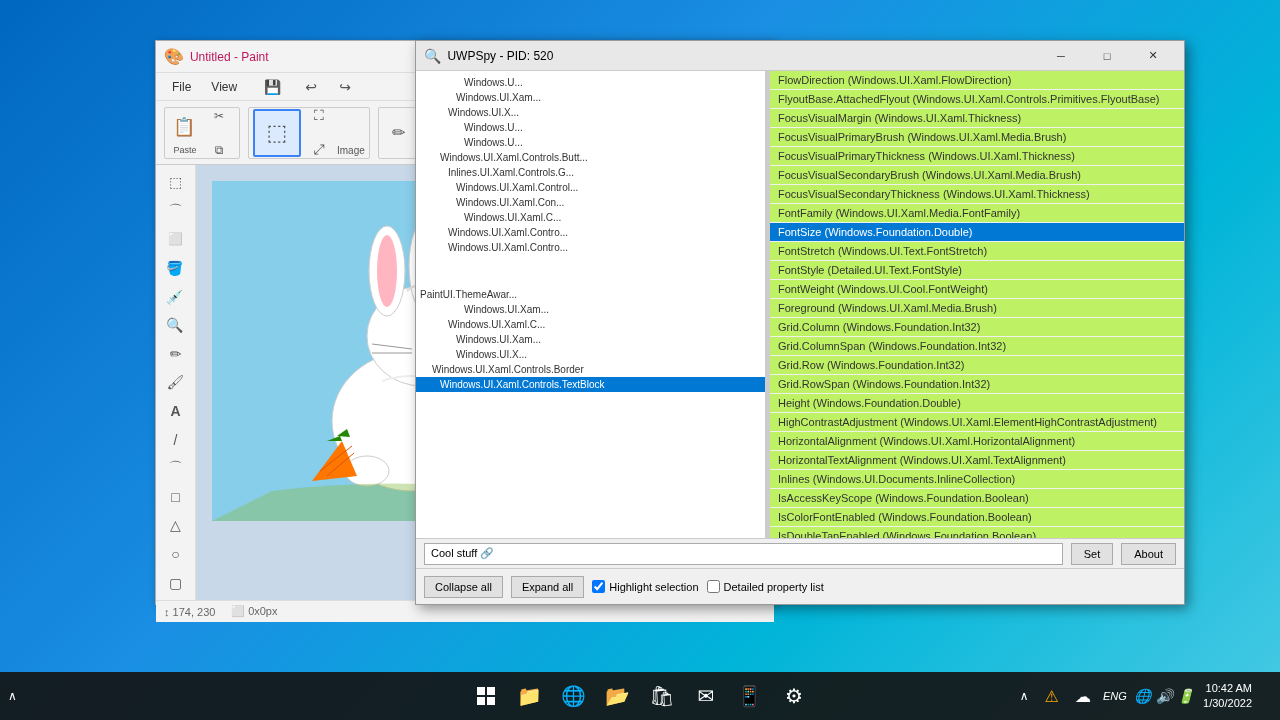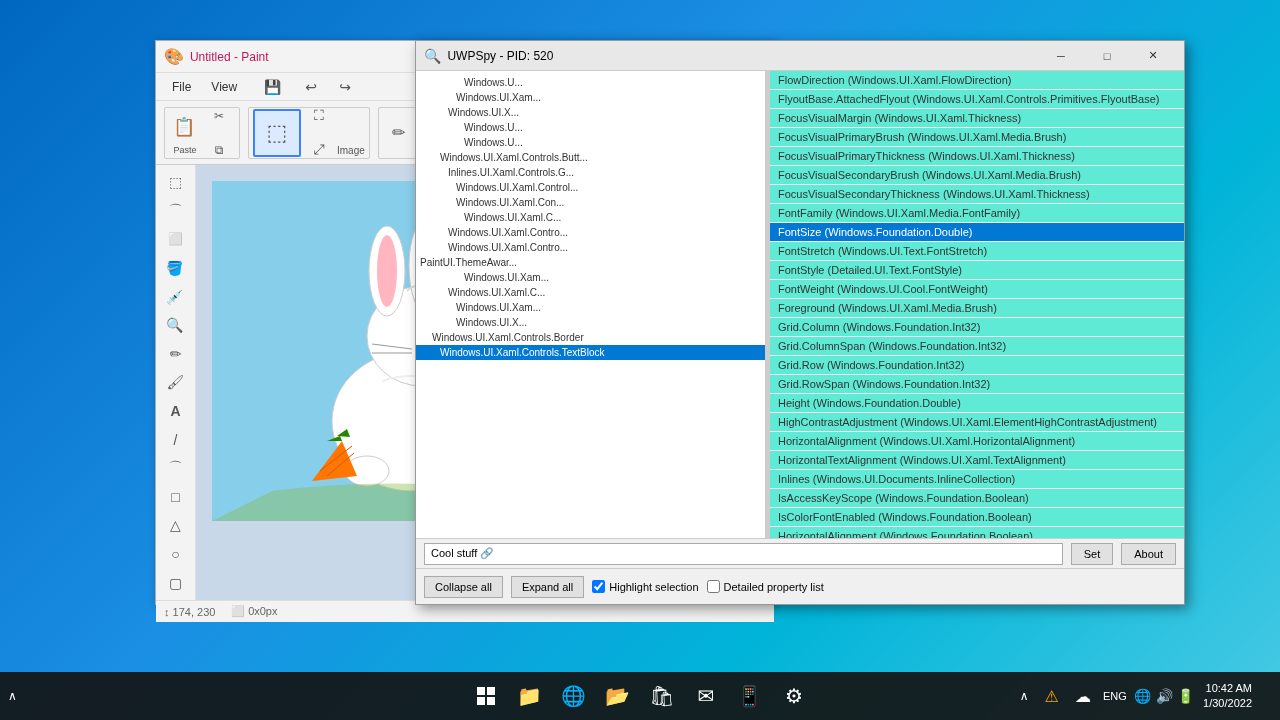--- a/index.html
+++ b/index.html
@@ -63,20 +63,21 @@
       text-align: right;
       line-height: 1.4;
       cursor: pointer;
     }
     .taskbar-sys-icons {
       display: flex;
       align-items: center;
       gap: 4px;
       color: white;
       font-size: 12px;
+      font-style: italic;
     }
     .sys-tray {
       display: flex;
       align-items: center;
       gap: 2px;
       color: white;
       padding: 4px;
       cursor: pointer;
     }
 
@@ -273,21 +274,21 @@
       padding: 2px 4px;
       cursor: pointer;
       white-space: nowrap;
       color: #333;
     }
     .tree-item.selected { background: #0078d4; color: white; }
 
     
     .uwpspy-props {
       flex: 1;
-      background: #5eead4;
+      background: #bef264;
       overflow: auto;
       font-size: 11px;
     }
     .prop-item {
       padding: 3px 8px;
       cursor: pointer;
       white-space: nowrap;
       color: #333;
       border-bottom: 1px solid #f0f0f0;
     }
@@ -555,21 +556,21 @@
         <div class="tree-item" style="padding-left:32px;">Windows.UI.X...</div>
         <div class="tree-item" style="padding-left:48px;">Windows.U...</div>
         <div class="tree-item" style="padding-left:48px;">Windows.U...</div>
         <div class="tree-item" style="padding-left:24px;">Windows.UI.Xaml.Controls.Butt...</div>
         <div class="tree-item" style="padding-left:32px;">Inlines.UI.Xaml.Controls.G...</div>
         <div class="tree-item" style="padding-left:40px;">Windows.UI.Xaml.Control...</div>
         <div class="tree-item" style="padding-left:40px;">Windows.UI.Xaml.Con...</div>
         <div class="tree-item" style="padding-left:48px;">Windows.UI.Xaml.C...</div>
         <div class="tree-item" style="padding-left:32px;">Windows.UI.Xaml.Contro...</div>
         <div class="tree-item" style="padding-left:32px;">Windows.UI.Xaml.Contro...</div>
-        <div class="tree-item" style="">PaintUI.ThemeAwar...</div>
+        <div class="tree-item" style="margin-top:32px;">PaintUI.ThemeAwar...</div>
         <div class="tree-item" style="padding-left:48px;">Windows.UI.Xam...</div>
         <div class="tree-item" style="padding-left:32px;">Windows.UI.Xaml.C...</div>
         <div class="tree-item" style="padding-left:40px;">Windows.UI.Xam...</div>
         <div class="tree-item" style="padding-left:40px;">Windows.UI.X...</div>
         <div class="tree-item" style="padding-left:16px;">Windows.UI.Xaml.Controls.Border</div>
         <div class="tree-item selected" style="padding-left:24px;">Windows.UI.Xaml.Controls.TextBlock</div>
       </div>
 
       <div class="vertical-splitter"></div>
 
@@ -591,21 +592,21 @@
         <div class="prop-item">Grid.ColumnSpan (Windows.Foundation.Int32)</div>
         <div class="prop-item">Grid.Row (Windows.Foundation.Int32)</div>
         <div class="prop-item">Grid.RowSpan (Windows.Foundation.Int32)</div>
         <div class="prop-item">Height (Windows.Foundation.Double)</div>
         <div class="prop-item">HighContrastAdjustment (Windows.UI.Xaml.ElementHighContrastAdjustment)</div>
         <div class="prop-item">HorizontalAlignment (Windows.UI.Xaml.HorizontalAlignment)</div>
         <div class="prop-item">HorizontalTextAlignment (Windows.UI.Xaml.TextAlignment)</div>
         <div class="prop-item">Inlines (Windows.UI.Documents.InlineCollection)</div>
         <div class="prop-item">IsAccessKeyScope (Windows.Foundation.Boolean)</div>
         <div class="prop-item">IsColorFontEnabled (Windows.Foundation.Boolean)</div>
-        <div class="prop-item">HorizontalAlignment (Windows.Foundation.Boolean)</div>
+        <div class="prop-item">IsDoubleTapEnabled (Windows.Foundation.Boolean)</div>
 
       </div>
     </div>
 
     <div class="uwpspy-bottom">
       <input class="footer-input" value="Cool stuff 🔗" style="">
       <button class="footer-btn">Set</button>
       <button class="footer-btn" style="margin-left:auto;">About</button>
     </div>
     <div class="uwpspy-footer">

